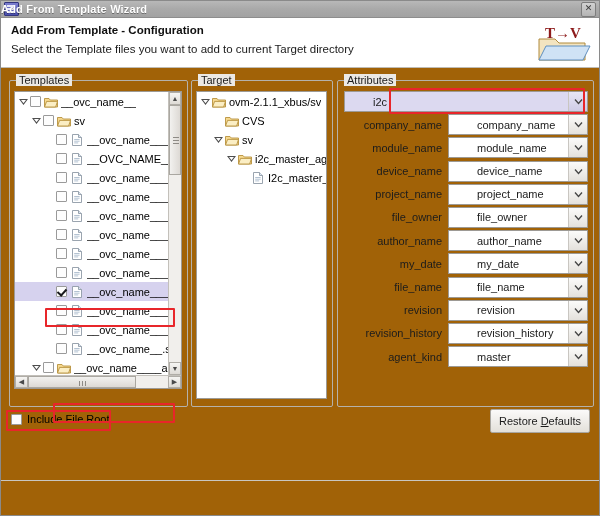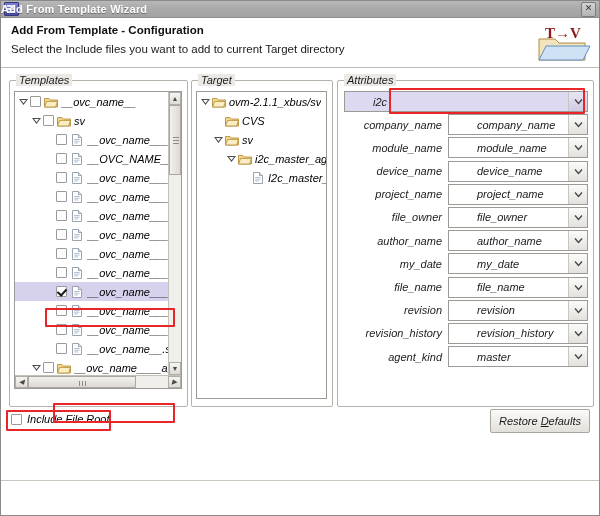--- a/index.html
+++ b/index.html
@@ -70,23 +70,22 @@
   }
   .banner-title { font-size: 11.5px; font-weight: bold; color: #101010; }
   .banner-sub { font-size: 11.5px; color: #1a1a1a; margin-top: 7px; }
   .banner-icon {
     position: absolute; right: 8px; top: 4px;
     width: 56px; height: 42px;
   }
   
   .body {
     flex: 1;
-    background: #ffffff;
+    background: #a16207;
     position: relative;
-    font-style: italic;
   }
   .group {
     position: absolute;
     border: 1px solid #b5b1aa;
     border-radius: 2px;
     background: transparent;
   }
   .group > .group-label {
     position: absolute; top: -7px; left: 6px;
     background: #ece9e4; padding: 0 3px;
@@ -261,21 +260,21 @@
 <div class="window">
 
   <div class="titlebar">
     <div class="titlebar-icon"></div>
     <div class="titlebar-title">Add From Template Wizard</div>
     <div class="titlebar-close">✕</div>
   </div>
 
   <div class="banner">
     <div class="banner-title">Add From Template - Configuration</div>
-    <div class="banner-sub">Select the Include files you want to add to current Target directory</div>
+    <div class="banner-sub">Select the Template files you want to add to current Target directory</div>
     <div class="banner-icon">
       <svg width="56" height="42" viewBox="0 0 56 42">
         <text x="28" y="16" font-family="Liberation Serif, serif" font-size="15" font-weight="bold" fill="#8d1b1b" text-anchor="middle">T→V</text>
         <path d="M4 17 L20 17 L24 21 L50 21 L50 38 L4 38 Z" fill="#f3e4c0" stroke="#b08a3c" stroke-width="1"></path>
         <path d="M4 38 L11 24 L55 24 L48 38 Z" fill="#cfe2f5" stroke="#5f8fc0" stroke-width="1"></path>
       </svg>
     </div>
   </div>
 
   <div class="body">

